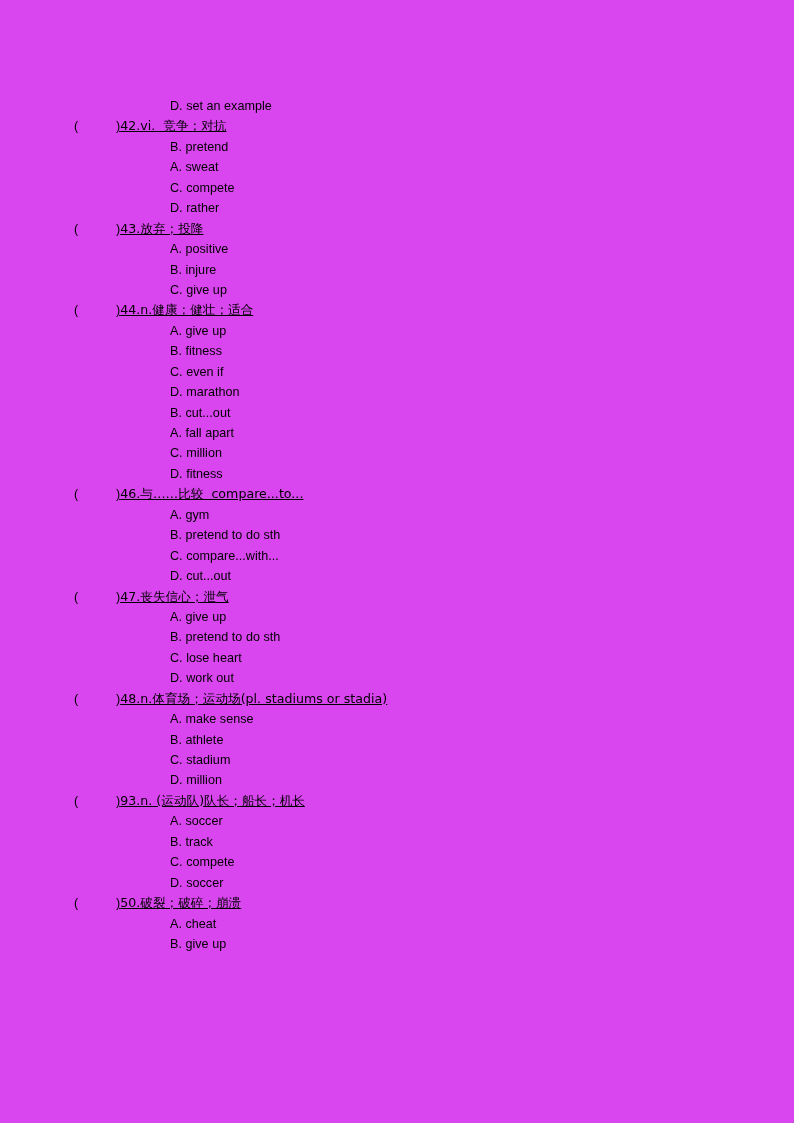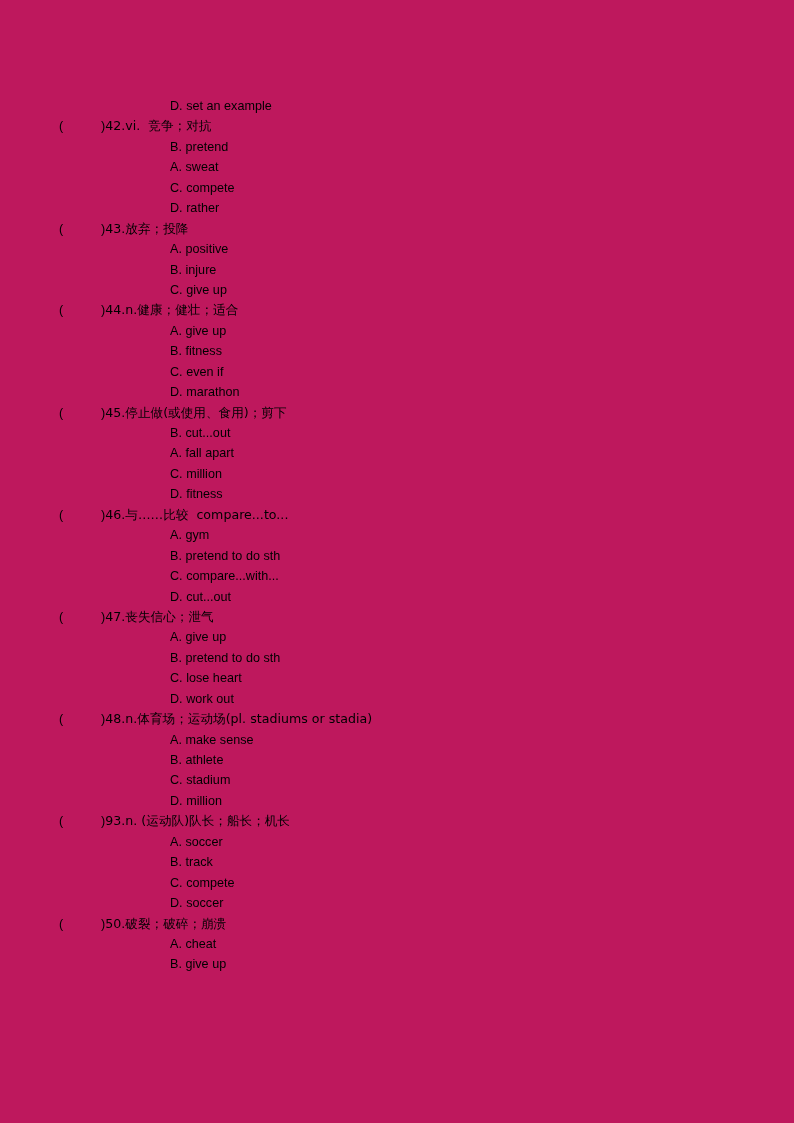--- a/index.html
+++ b/index.html
@@ -16,21 +16,21 @@
     color: #000000;
     -webkit-font-smoothing: antialiased;
   }
 
   #page {
     position: absolute;
     left: 0;
     top: 0;
     width: 794px;
     height: 1123px;
-    background: #be185d;
+    background: #d946ef;
     overflow: hidden;
   }
 
   
   #doc-body {
     position: absolute;
     left: 0;
     top: 96px;
     width: 794px;
   }
@@ -43,22 +43,23 @@
     letter-spacing: 0.02px;
   }
 
   
   .opt-line {
     padding-left: 170px;
   }
 
   
   .q-line {
-    padding-left: 59px;
+    padding-left: 74px;
     display: block;
+    text-decoration: underline;
   }
 
   .paren-open {
     display: inline-block;
     width: 42px;   
   }
 
   .q-text {
     display: inline;
   }
@@ -85,21 +86,20 @@
     <div class="line opt-line">A. positive</div>
     <div class="line opt-line">B. injure</div>
     <div class="line opt-line">C. give up</div>
 
     <div class="line q-line"><span class="paren-open">(</span><span>)</span><span class="q-text cjk">44.n.健康；健壮；适合</span></div>
     <div class="line opt-line">A. give up</div>
     <div class="line opt-line">B. fitness</div>
     <div class="line opt-line">C. even if</div>
     <div class="line opt-line">D. marathon</div>
 
-    <div class="line q-line"><span class="paren-open">(</span><span>)</span><span class="q-text cjk">45.停止做(或使用、食用)；剪下</span></div>
     <div class="line opt-line">B. cut...out</div>
     <div class="line opt-line">A. fall apart</div>
     <div class="line opt-line">C. million</div>
     <div class="line opt-line">D. fitness</div>
 
     <div class="line q-line"><span class="paren-open">(</span><span>)</span><span class="q-text cjk">46.与……比较  compare...to...</span></div>
     <div class="line opt-line">A. gym</div>
     <div class="line opt-line">B. pretend to do sth</div>
     <div class="line opt-line">C. compare...with...</div>
     <div class="line opt-line">D. cut...out</div>

